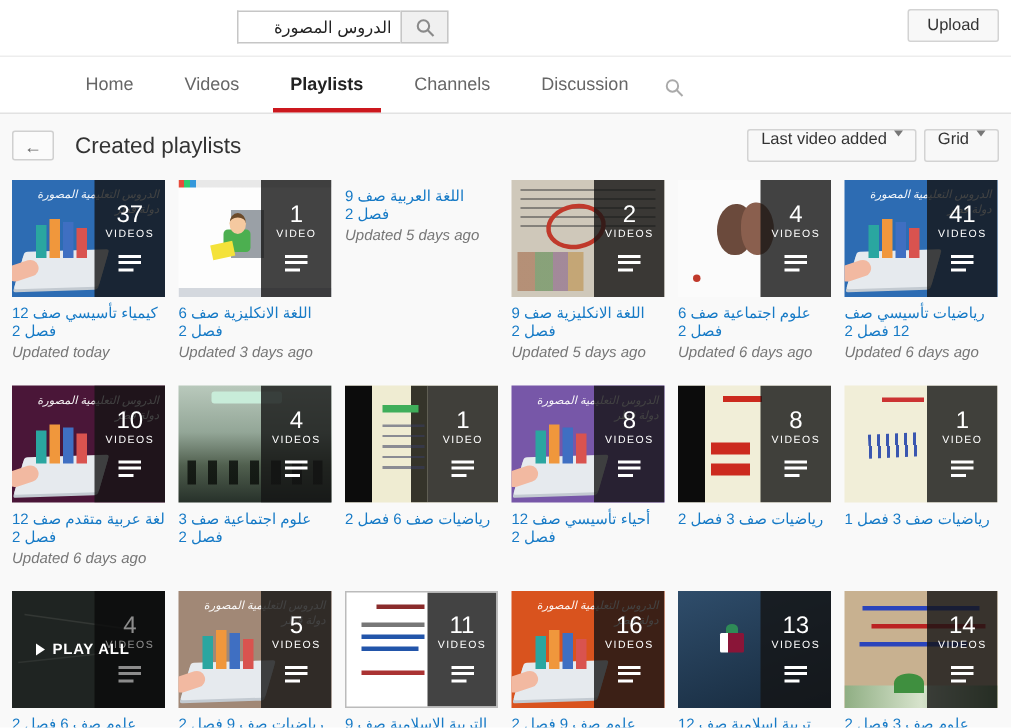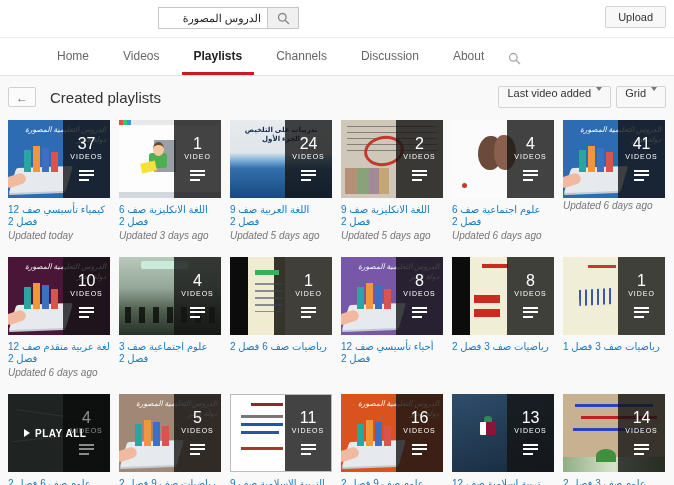--- a/index.html
+++ b/index.html
@@ -154,21 +154,20 @@
   </div>
   <button class="upload-btn">Upload</button>
 </div>
 
 <div class="tabbar">
   <a class="tab">Home</a>
   <a class="tab">Videos</a>
   <a class="tab active">Playlists</a>
   <a class="tab">Channels</a>
   <a class="tab">Discussion</a>
-  <a class="tab">About</a>
   <span class="tab-search">
     <svg width="13" height="13" viewBox="0 0 13 13">
       <circle cx="5.3" cy="5.3" r="3.8" fill="none" stroke="#aaa" stroke-width="1.3"></circle>
       <line x1="8.2" y1="8.2" x2="12" y2="12" stroke="#aaa" stroke-width="1.3"></line>
     </svg>
   </span>
 </div>
 
 <div class="content">
   <div class="section-head">
@@ -240,37 +239,20 @@
               <i></i>
             </span>
       </div>
 
     </div>
     <a class="title">اللغة الانكليزية صف 6 فصل 2</a>
     <div class="updated">Updated 3 days ago</div>
   </div>
 
   <div class="card">
-    <div class="thumb art-sea">
-      <div class="art"></div>
-      <div class="sea-text">
-            <div>تدريبات على التلخيص</div>
-            <div>الجزء الأول</div>
-          </div>
-      <div class="ovl">
-        <span class="count">24</span>
-        <span class="count-label">VIDEOS</span>
-        <span class="pl-icon">
-              <i></i>
-              <i></i>
-              <i></i>
-            </span>
-      </div>
-
-    </div>
     <a class="title">اللغة العربية صف 9 فصل 2</a>
     <div class="updated">Updated 5 days ago</div>
   </div>
 
   <div class="card">
     <div class="thumb art-worksheet">
       <div class="art">
             <div class="ws-lines"></div>
             <div class="red-circle"></div>
             <div class="ws-imgs"></div>
@@ -334,20 +316,21 @@
         <span class="count">41</span>
         <span class="count-label">VIDEOS</span>
         <span class="pl-icon">
               <i></i>
               <i></i>
               <i></i>
             </span>
       </div>
 
     </div>
+    <a class="title">رياضيات تأسيسي صف 12 فصل 2</a>
     <div class="updated">Updated 6 days ago</div>
   </div>
 
   <div class="card">
     <div class="thumb art-books-maroon">
       <div class="art">
             <div class="lap"></div>
             <div class="bks">
               <i></i>
               <i></i>

